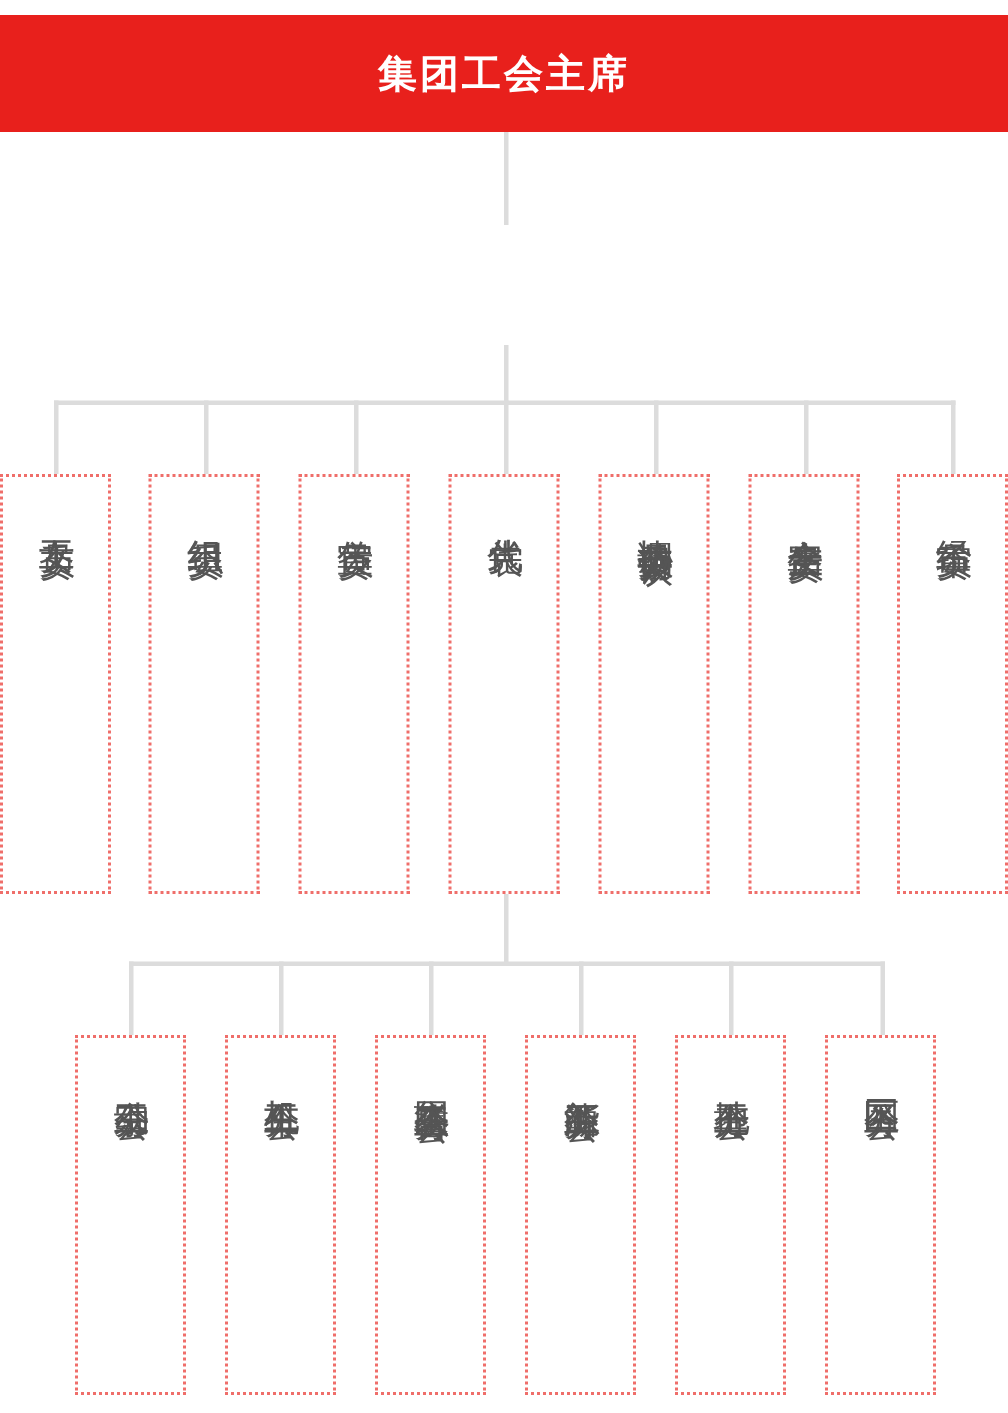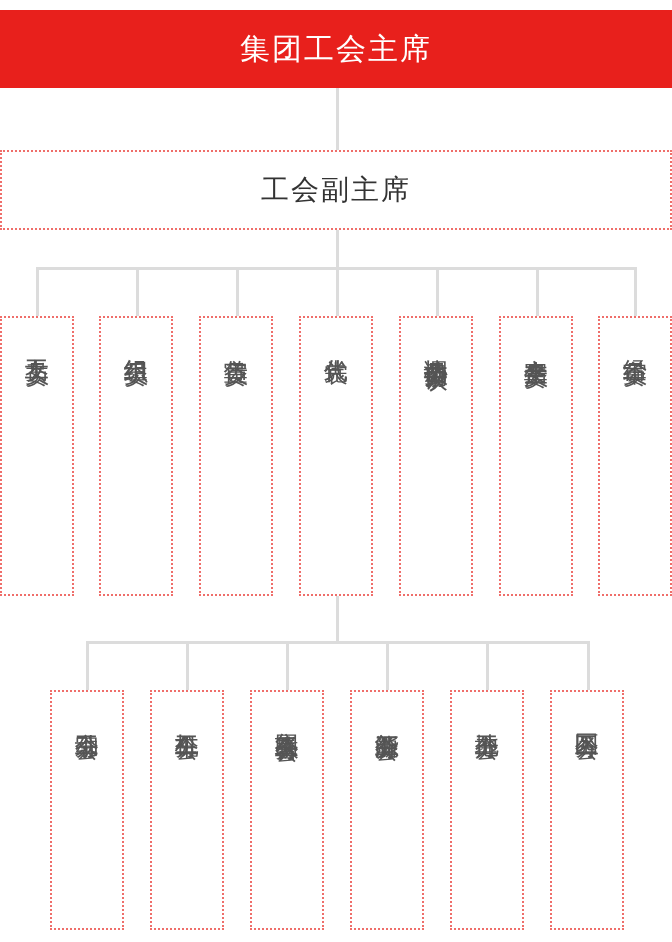--- a/index.html
+++ b/index.html
@@ -26,22 +26,22 @@
     width: 672px;
     height: 78px;
     background: #e8201c;
     display: flex;
     align-items: center;
     justify-content: center;
     box-sizing: border-box;
   }
   .banner-label {
     color: #ffffff;
-    font-size: 30px;
-    font-weight: normal;
+    font-size: 26px;
+    font-weight: bold;
     letter-spacing: 2px;
     line-height: 1;
   }
 
   
   .node {
     position: absolute;
     border: 2px dotted #ef6e6a;
     background: #ffffff;
     box-sizing: border-box;
@@ -84,23 +84,20 @@
 <body>
 
 <div id="org-chart">
 
   <div class="banner">
     <span class="banner-label">集团工会主席</span>
   </div>
 
   <div class="conn conn-v" style="left:336px; top:88px; height:62px;"></div>
 
-  <div class="node node-h" style="left:0px; top:150px; width:672px; height:80px;">
-    <span class="node-label">工会副主席</span>
-  </div>
 
   <div class="conn conn-v" style="left:336px; top:230px; height:40px;"></div>
   <div class="conn conn-h" style="left:36px; top:267px; width:601px;"></div>
 
   <div class="conn conn-v" style="left:36px;  top:267px; height:50px;"></div>
   <div class="conn conn-v" style="left:136px; top:267px; height:50px;"></div>
   <div class="conn conn-v" style="left:236px; top:267px; height:50px;"></div>
   <div class="conn conn-v" style="left:336px; top:267px; height:50px;"></div>
   <div class="conn conn-v" style="left:436px; top:267px; height:50px;"></div>
   <div class="conn conn-v" style="left:536px; top:267px; height:50px;"></div>

